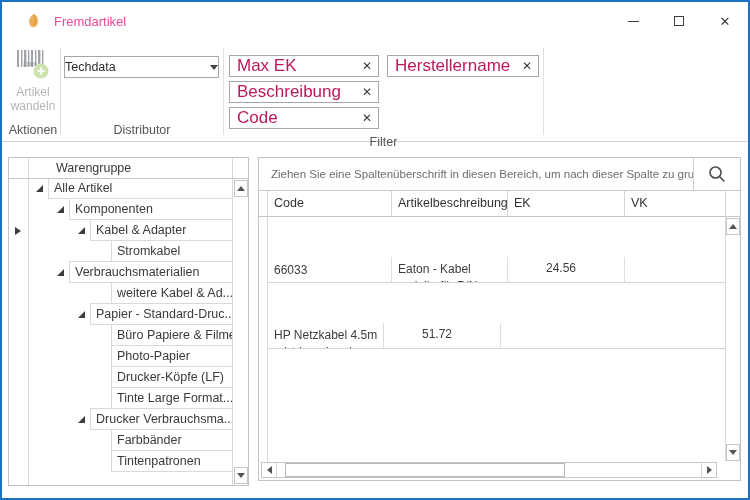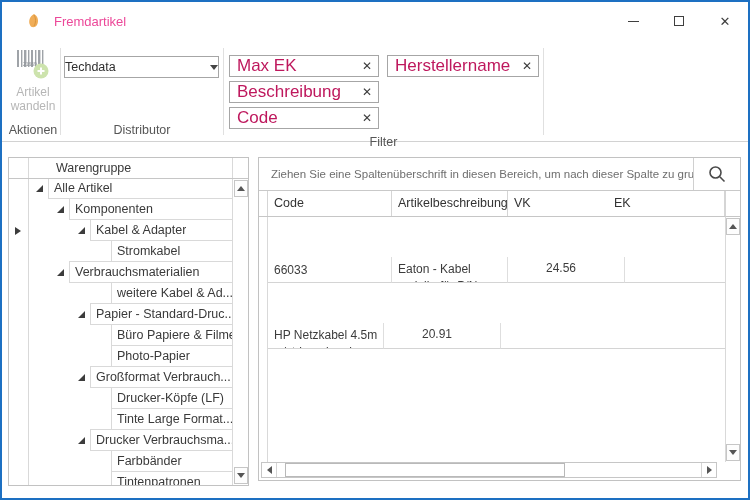--- a/index.html
+++ b/index.html
@@ -244,26 +244,20 @@
             <div class="tcell" style="margin-left: 82px;">
               <span class="tlabel">Büro Papiere &amp; Filme</span>
             </div>
           </div>
           <div class="trow">
             <div class="tcell" style="margin-left: 82px;">
               <span class="tlabel">Photo-Papier</span>
             </div>
           </div>
           <div class="trow">
-            <span class="expander" style="left: 49px;"></span>
-            <div class="tcell" style="margin-left: 61px;">
-              <span class="tlabel">Großformat Verbrauch...</span>
-            </div>
-          </div>
-          <div class="trow">
             <div class="tcell" style="margin-left: 82px;">
               <span class="tlabel">Drucker-Köpfe (LF)</span>
             </div>
           </div>
           <div class="trow">
             <div class="tcell" style="margin-left: 82px;">
               <span class="tlabel">Tinte Large Format...</span>
             </div>
           </div>
           <div class="trow">
@@ -303,38 +297,38 @@
           <circle cx="8.5" cy="8.5" r="5.5" fill="none" stroke="#4a4a4a" stroke-width="1.6"></circle>
           <line x1="12.8" y1="12.8" x2="17.5" y2="17.5" stroke="#4a4a4a" stroke-width="1.6"></line>
         </svg>
       </div>
     </div>
 
     <div class="col-headers" id="grid-col-headers">
       <div class="hd-ind"></div>
     <div class="gh w-code">Code</div>
         <div class="gh w-desc">Artikelbeschreibung</div>
+        <div class="gh w-ek">EK</div>
         <div class="gh w-vk">VK</div>
-        <div class="gh w-ek">EK</div>
       </div>
     <div class="hdr-cap"></div>
 
     <div class="grid-body" id="grid-body">
       <div class="g-ind-tail"></div>
     <div class="grow" style="height: 66px;">
           <div class="g-ind"></div>
           <div class="gcell c-code">66033</div>
           <div class="gcell c-desc">Eaton - Kabel seriell - für P/N: 66060, 66068, 66246</div>
           <div class="gcell c-ek">24.56</div>
           <div class="gcell c-vk"></div>
         </div>
         <div class="grow" style="height: 66px;">
           <div class="g-ind"></div>
           <div class="gcell c-desc">HP Netzkabel 4.5m w/stripped ends f.PDU</div>
-          <div class="gcell c-ek">20.91</div>
+          <div class="gcell c-ek">51.72</div>
           <div class="gcell c-vk"></div>
         </div>
       </div>
 
     <div class="vscroll">
       <div class="sbtn" style="margin-top:1px">
           <span class="tri-up"></span>
         </div>
       <div class="spacer"></div>
       <div class="sbtn" style="margin-bottom:1px">

